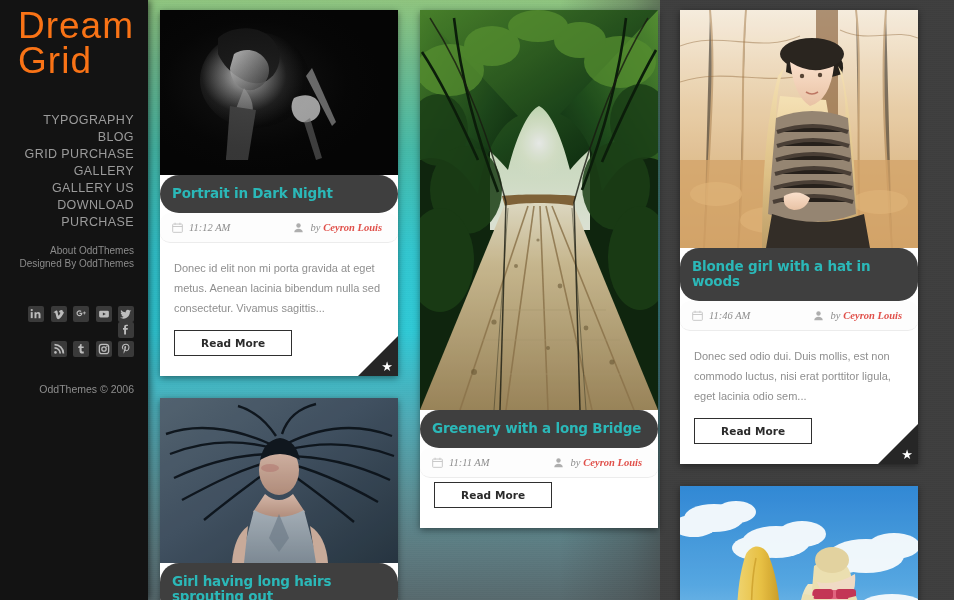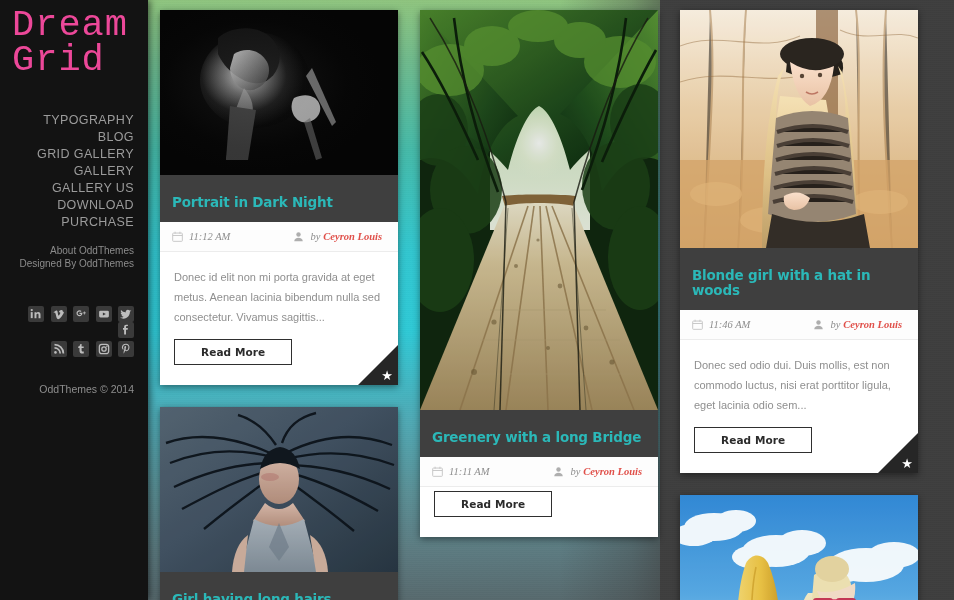--- a/index.html
+++ b/index.html
@@ -56,22 +56,23 @@
   
   .sidebar {
     position: absolute; left: 0; top: 0;
     width: 148px; height: 600px;
     background: #131313;
     box-shadow: 2px 0 7px rgba(0,0,0,0.55);
     z-index: 20;
     padding: 0 12px;
   }
   .logo {
-    color: #ec4899;
-    font-family: Liberation Mono, monospace;
+    color: #f97316;
+    text-align: right;
+    font-family: Liberation Sans, sans-serif;
     font-weight: 300;
     letter-spacing: 1px;
     line-height: 0.95;
   }
   .logo .l1 { display:block; font-size: 37px; margin-top: 8px; margin-right: 2px;}
   .logo .l2 { display:block; font-size: 37px; margin-right: 44px; }
 
   .nav {
     margin-top: 34px;
     text-align: right;
@@ -150,38 +151,40 @@
     width: 100%;
     display: block;
     position: relative;
     overflow: hidden;
     background: #111;
   }
   .thumb svg { display: block; width: 100%; height: 100%; }
 
   .card-title-bar {
     background: #3f3f3f;
-    padding: 20px 12px 12px 12px;
+    padding: 11px 12px 12px 12px;
+    border-radius: 19px;
   }
   .card-title {
     color: #2bb8b8;
     font-family: "DejaVu Sans", sans-serif;
     font-weight: bold;
     font-size: 13.5px;
     letter-spacing: -0.2px;
     line-height: 15px;
     cursor: pointer;
   }
 
   .meta {
     display: flex;
     align-items: center;
     border-bottom: 1px solid #ececec;
     padding: 9px 12px;
     background: #fdfdfd;
+    border-radius: 10px;
   }
   .meta .left, .meta .right {
     display: flex; align-items: center;
     font-family: "Liberation Serif", serif;
     font-style: italic;
     font-size: 10.5px;
     color: #8d8d8d;
   }
   .meta .left { flex: 0 0 auto; }
   .meta .right { margin-left: auto; padding-right: 4px; }
@@ -248,21 +251,21 @@
   <aside class="sidebar">
 
     <div class="logo">
       <span class="l1">Dream</span>
       <span class="l2">Grid</span>
     </div>
 
     <ul class="nav">
       <li>TYPOGRAPHY</li>
       <li>BLOG</li>
-      <li>GRID GALLERY</li>
+      <li>GRID PURCHASE</li>
       <li>GALLERY</li>
       <li>GALLERY US</li>
       <li>DOWNLOAD</li>
       <li>PURCHASE</li>
     </ul>
 
     <div class="sub-links">
       <div>About OddThemes</div>
       <div>Designed By OddThemes</div>
     </div>
@@ -325,21 +328,21 @@
             </svg>
         </span>
         <span class="ic">
           <svg width="12" height="12" viewBox="0 0 16 16">
               <path d="M8.1 1C4.5 1 2.5 3.3 2.5 5.8c0 1.2.6 2.6 1.7 3.1.2.1.3 0 .3-.1l.2-.7c0-.1 0-.2-.1-.3-.4-.5-.6-1.1-.6-1.8 0-2 1.5-3.7 3.9-3.7 2.1 0 3.3 1.3 3.3 3 0 2.3-1 4.2-2.5 4.2-.8 0-1.4-.7-1.2-1.5.2-1 .7-2 .7-2.7 0-.6-.3-1.2-1-1.2-.8 0-1.5.9-1.5 2 0 .7.2 1.2.2 1.2l-1 4.1c-.2 1.1 0 2.5 0 2.6 0 .1.1.1.2 0 .1-.1.9-1.1 1.2-2.2l.5-1.8c.3.5 1 .9 1.8.9 2.4 0 4-2.2 4-5.1C12.8 3 10.8 1 8.1 1z" fill="#bdbdbd"></path>
             </svg>
         </span>
       </div>
     </div>
 
-    <div class="copyright">OddThemes © 2014</div>
+    <div class="copyright">OddThemes © 2006</div>
   </aside>
 
   <div class="col col-1">
 
     <article class="card">
       <div class="thumb" style="height:165px">
         <svg viewBox="0 0 238 165" preserveAspectRatio="none" aria-hidden="true">
           <defs>
             <radialGradient id="g1a" cx="40%" cy="45%" r="55%">
               <stop offset="0%" stop-color="#cfcfcf"></stop>

